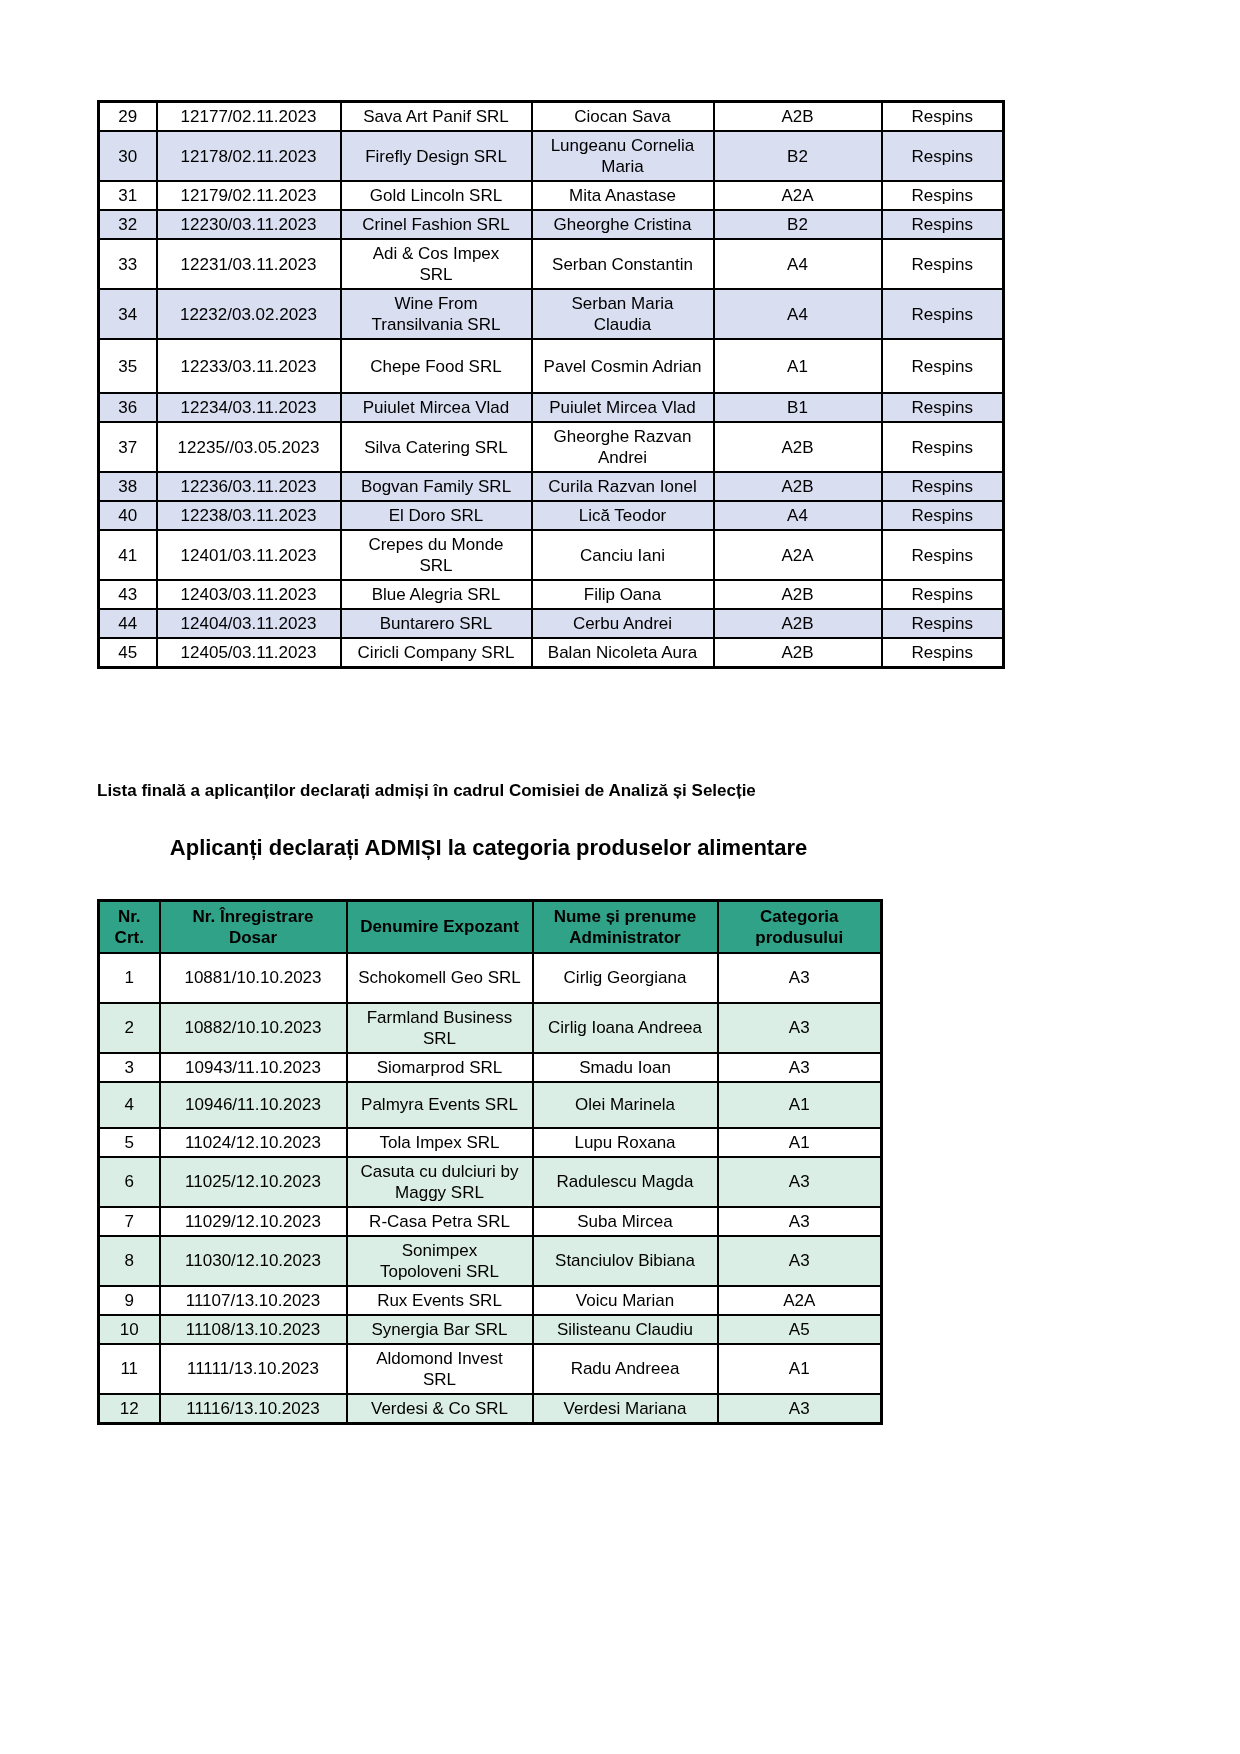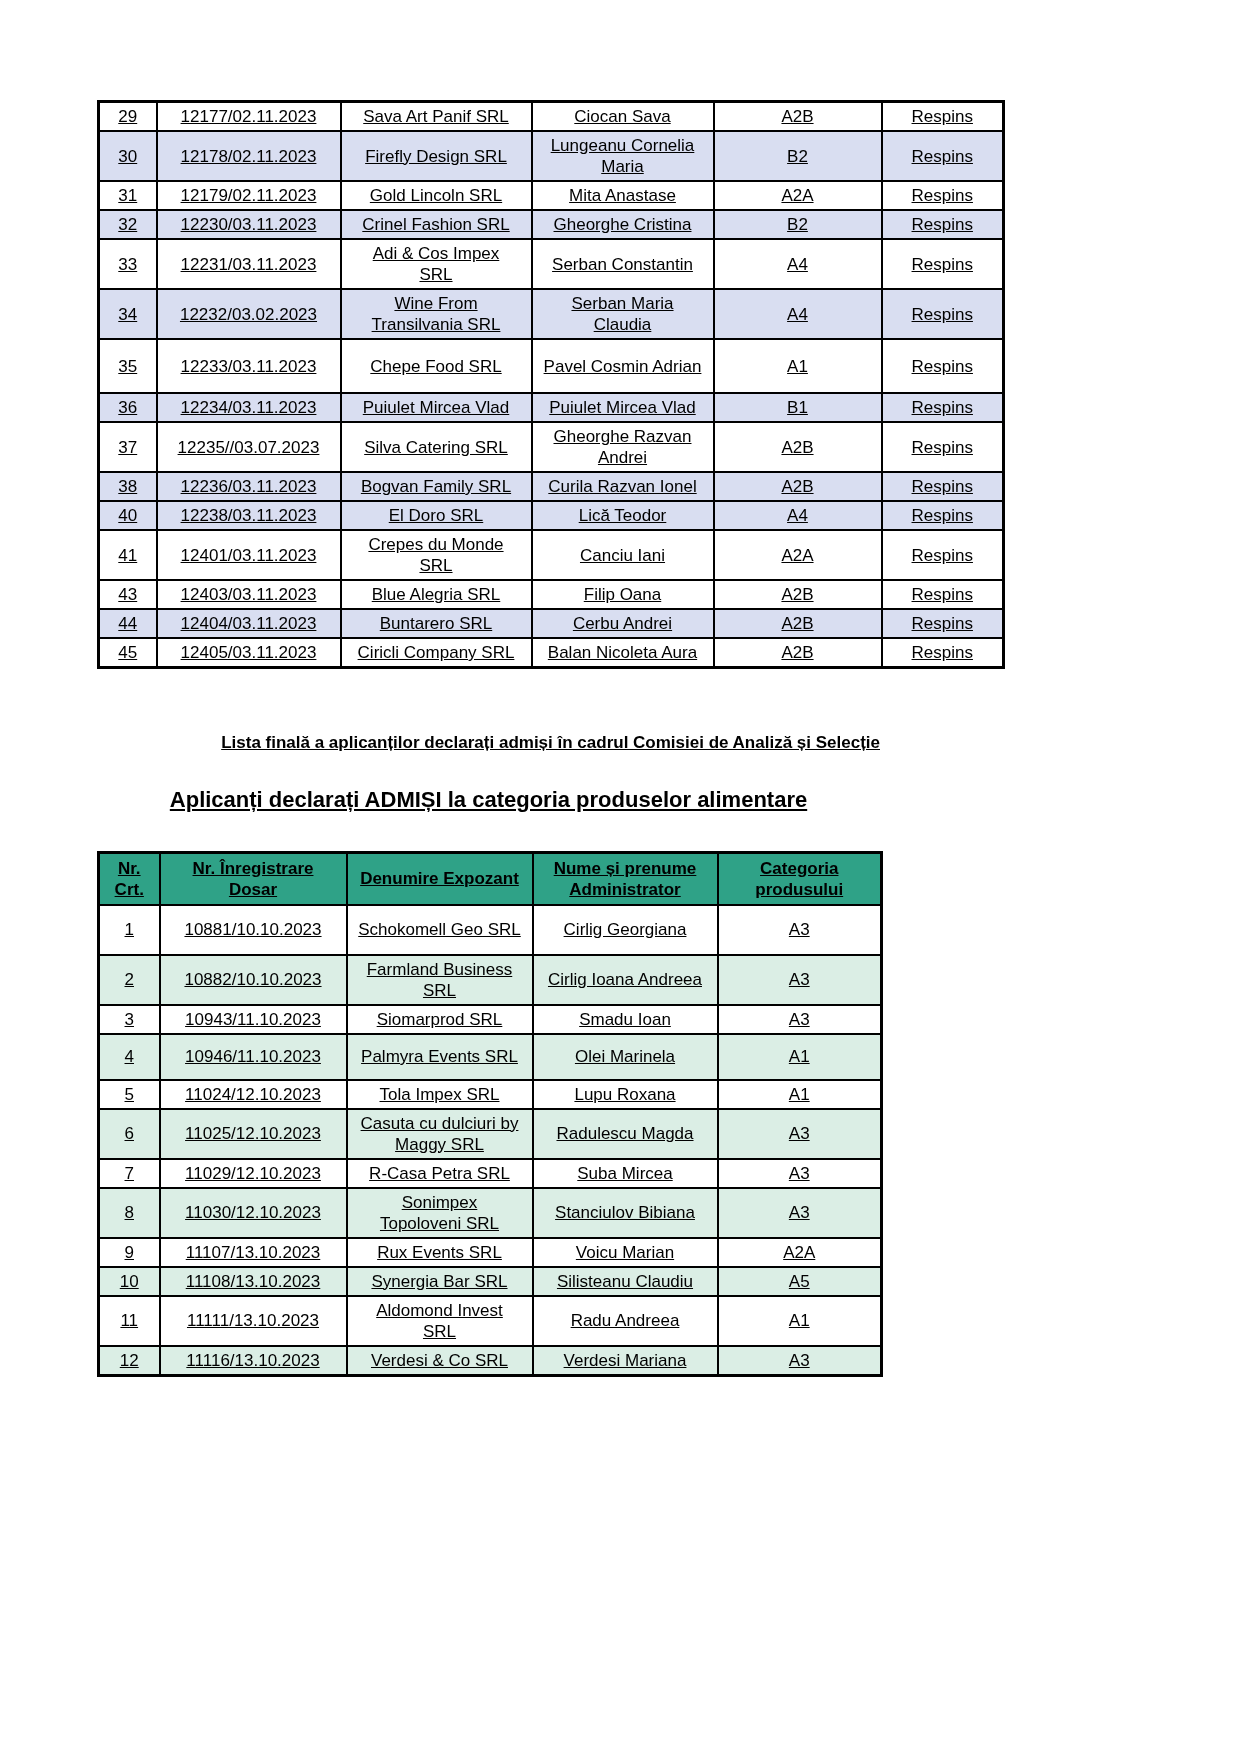--- a/index.html
+++ b/index.html
@@ -9,21 +9,20 @@
     font-family: "Liberation Sans", sans-serif;
     color: #000000;
   }
   body { height: 1754px; overflow: hidden; }
   .page {
     position: relative;
     width: 1240px;
     height: 1754px;
     padding-top: 100px;
     padding-left: 97px;
-    text-decoration: underline;
   }
   table {
     border-collapse: collapse;
     table-layout: fixed;
     border: 3px solid var(--border, #000);
   }
   td, th {
     border: 2px solid var(--border, #000);
     text-align: center;
     vertical-align: middle;
@@ -34,22 +33,22 @@
     overflow: hidden;
   }
   
   #rejected-table { width: 905px; }
   #rejected-table tbody tr.shade td { background: var(--rejected-row-shade, #d9def1); }
   #rejected-table tbody tr:nth-child(7) td,
   #rejected-table tbody tr:nth-child(17) td { height: 54px; }
   
   .headings-wrap { width: 783px; }
   .doc-heading {
-    margin-top: 64px;
-    text-align: right;
+    margin-top: 112px;
+    text-align: left;
     font-size: 17px;
     font-weight: bold;
   }
   .doc-subheading {
     margin-top: 34px;
     text-align: center;
     font-size: 22px;
     font-weight: bold;
   }
   
@@ -141,21 +140,21 @@
         <tr class="shade">
           <td>36</td>
           <td>12234/03.11.2023</td>
           <td>Puiulet Mircea Vlad</td>
           <td>Puiulet Mircea Vlad</td>
           <td>B1</td>
           <td>Respins</td>
         </tr>
         <tr>
           <td>37</td>
-          <td>12235//03.07.2023</td>
+          <td>12235//03.05.2023</td>
           <td>Silva Catering SRL</td>
           <td>Gheorghe Razvan
 Andrei</td>
           <td>A2B</td>
           <td>Respins</td>
         </tr>
         <tr class="shade">
           <td>38</td>
           <td>12236/03.11.2023</td>
           <td>Bogvan Family SRL</td>

